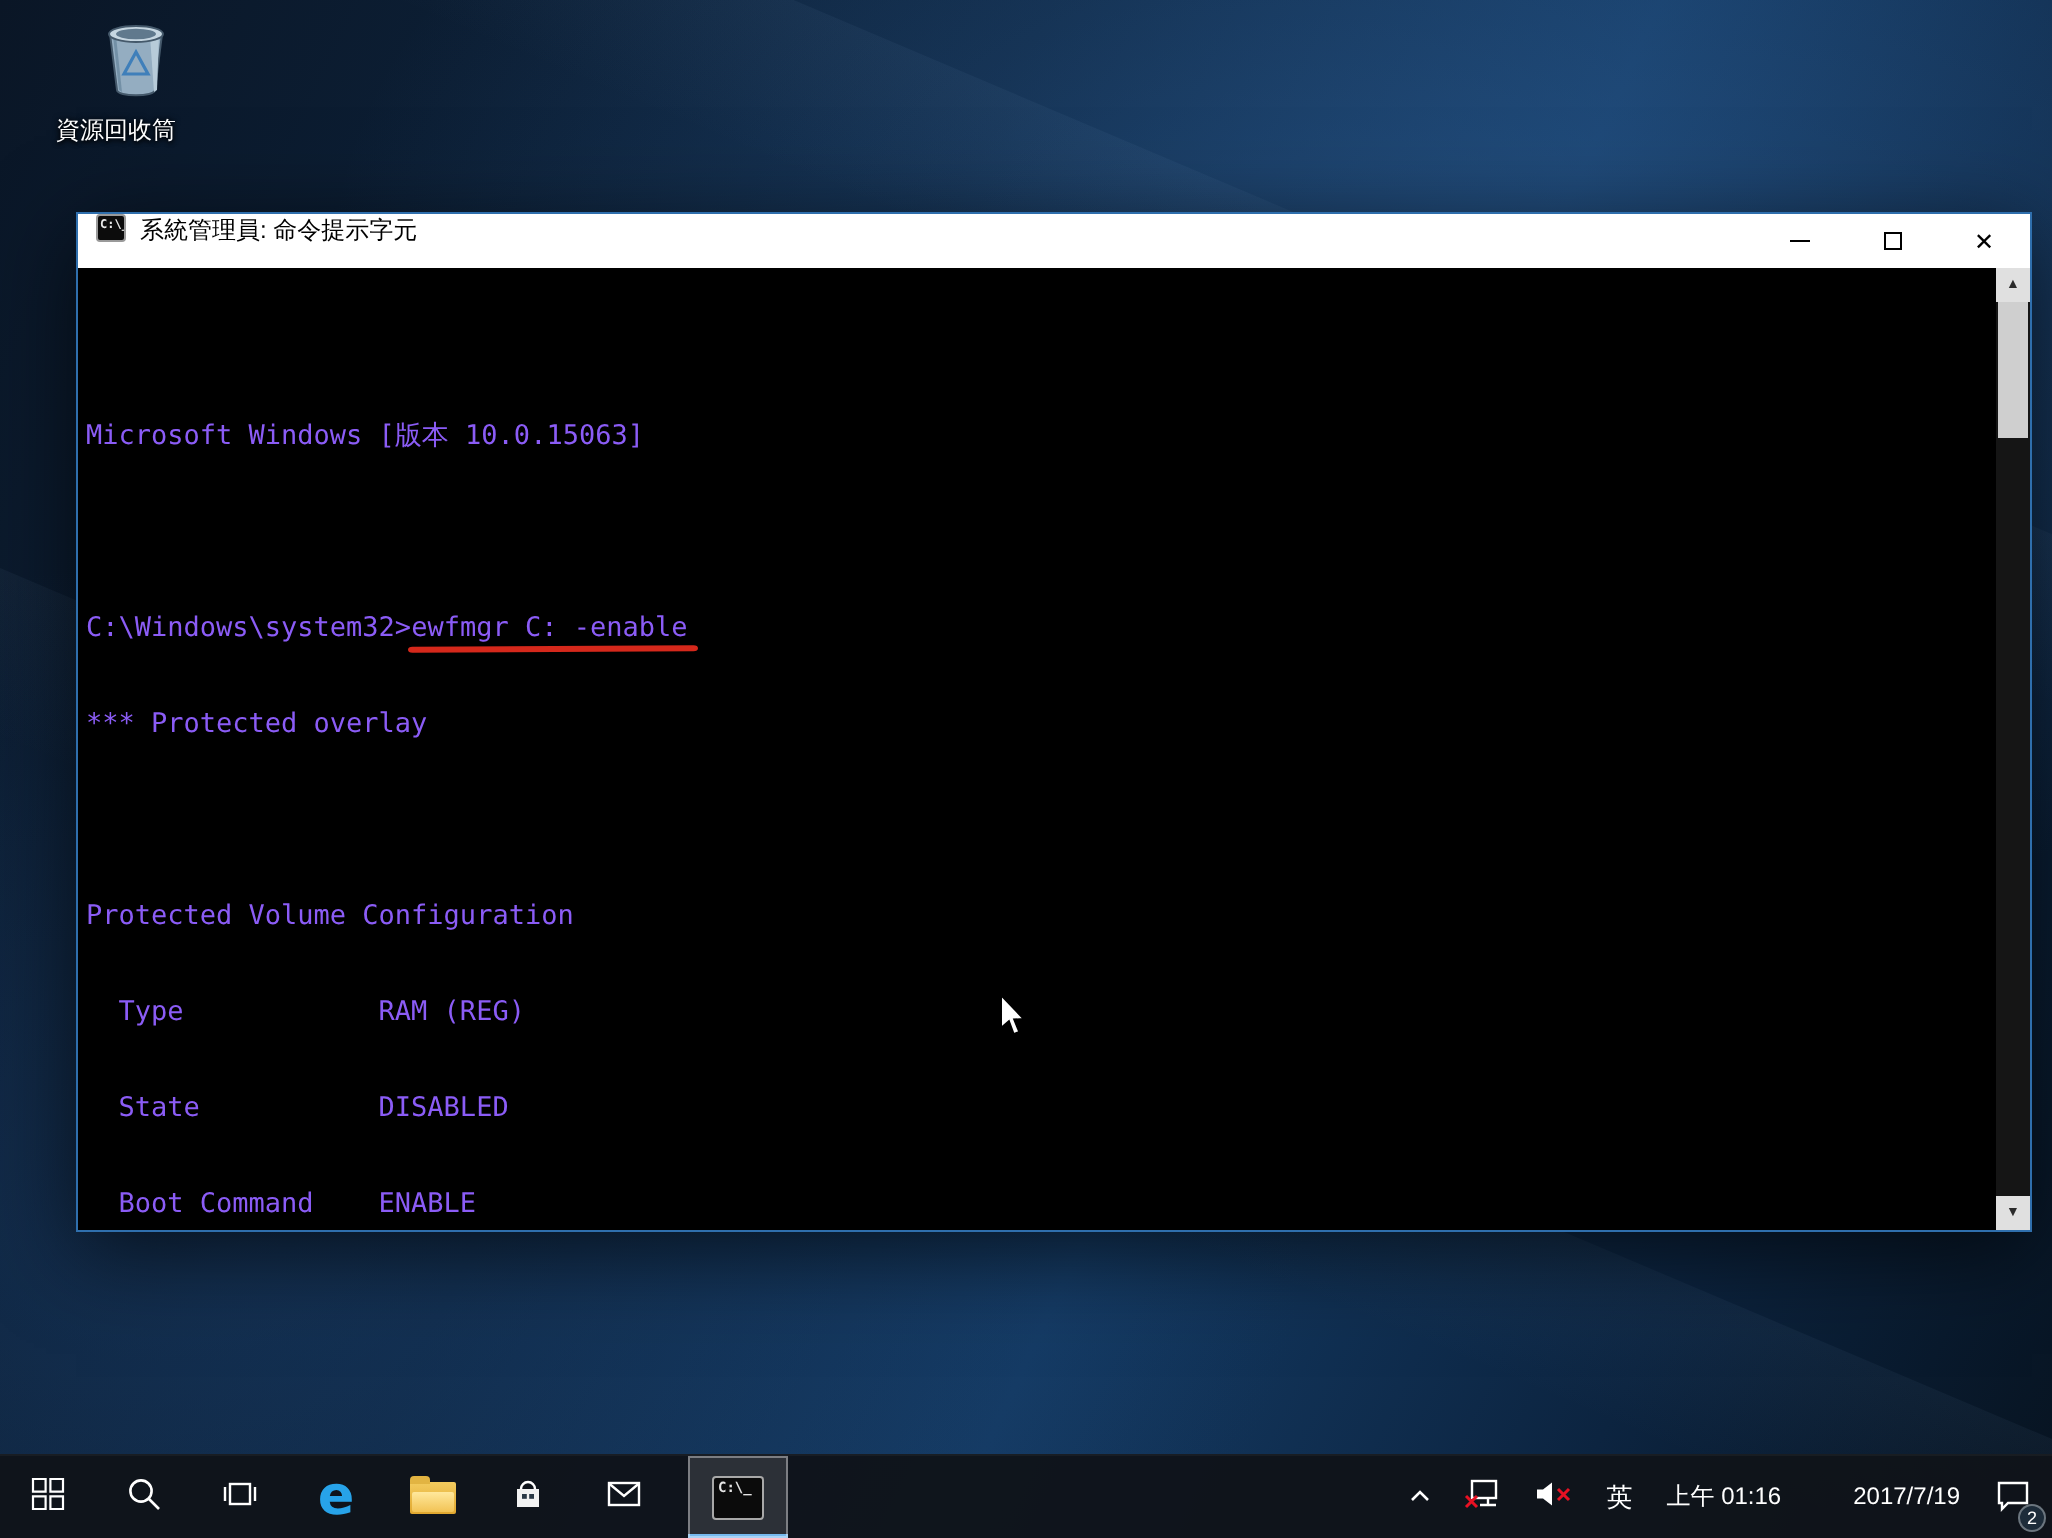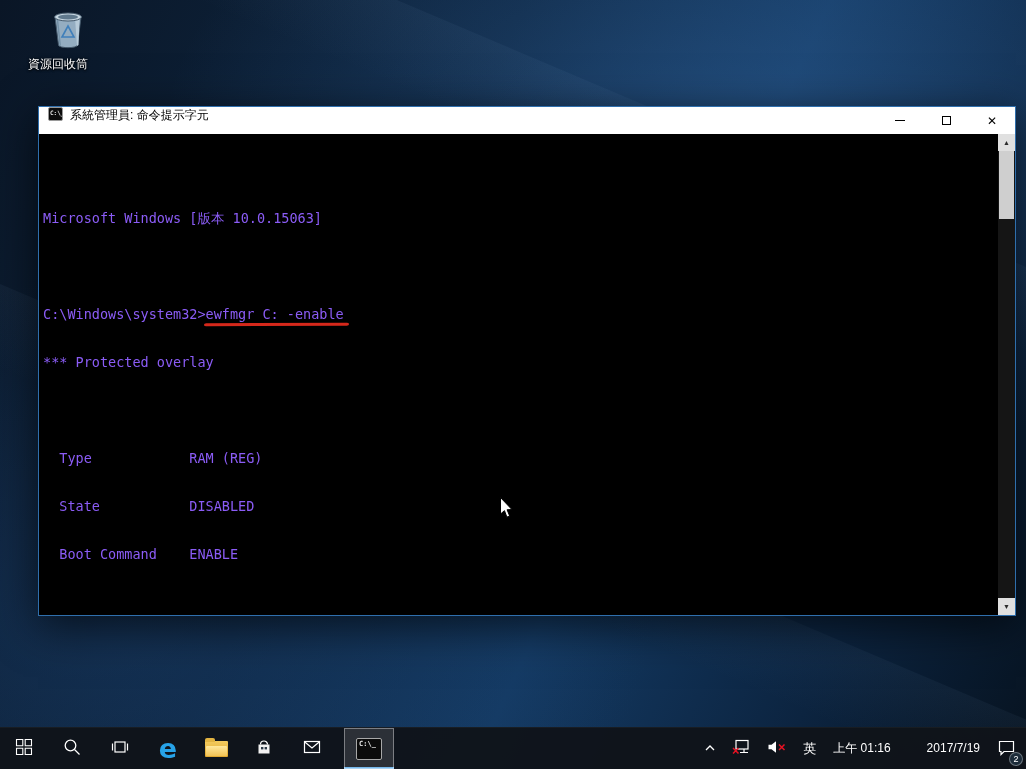--- a/index.html
+++ b/index.html
@@ -123,20 +123,21 @@
         </button>
     </div>
   </div>
   <div class="console">
     <div class="console-text">
       <div class="line">Microsoft Windows [版本 10.0.15063]</div>
       <div class="line"></div>
       <div class="line"><span>C:\Windows\system32&gt;</span><span class="command-wrap"><span>ewfmgr C: -enable</span><i class="red-underline"></i></span></div>
       <div class="line">*** Protected overlay</div>
       <div class="line"></div>
+      <div class="line">Protected Volume Configuration</div>
       <div class="line">  Type            RAM (REG)</div>
       <div class="line">  State           DISABLED</div>
       <div class="line">  Boot Command    ENABLE</div>
       
       
       
       
       
       
       

